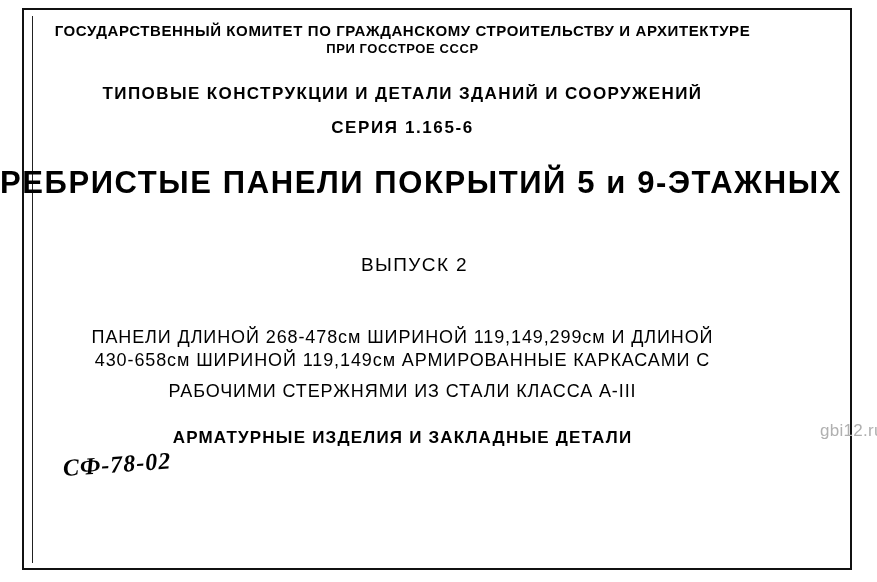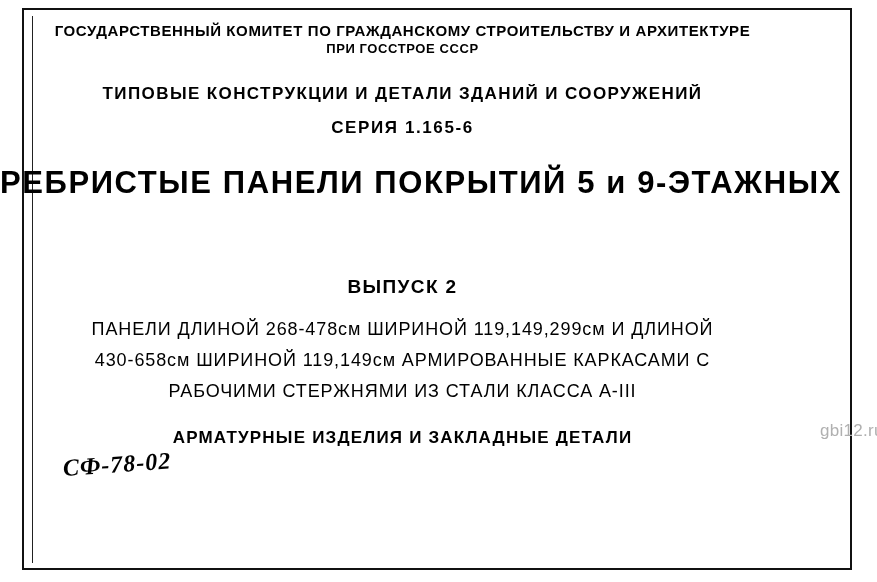--- a/index.html
+++ b/index.html
@@ -80,32 +80,33 @@
     letter-spacing: 1.6px;
   }
   #main-l2 {
     top: 211px;
     font-size: 31px;
     font-weight: bold;
     letter-spacing: 1.6px;
   }
   
   #issue {
-    top: 276px;
+    top: 254px;
     font-size: 19px;
-    font-weight: bold;
+    font-weight: normal;
     letter-spacing: 1.4px;
+    padding-left: 12px;
   }
   
   .desc {
     font-size: 18px;
     font-weight: normal;
     letter-spacing: 0.9px;
   }
-  #desc-l1 { top: 319px; }
+  #desc-l1 { top: 327px; }
   #desc-l2 { top: 350px; }
   #desc-l3 { top: 381px; }
   
   #subtitle {
     top: 428px;
     font-size: 17px;
     font-weight: bold;
     letter-spacing: 1.2px;
   }
   

